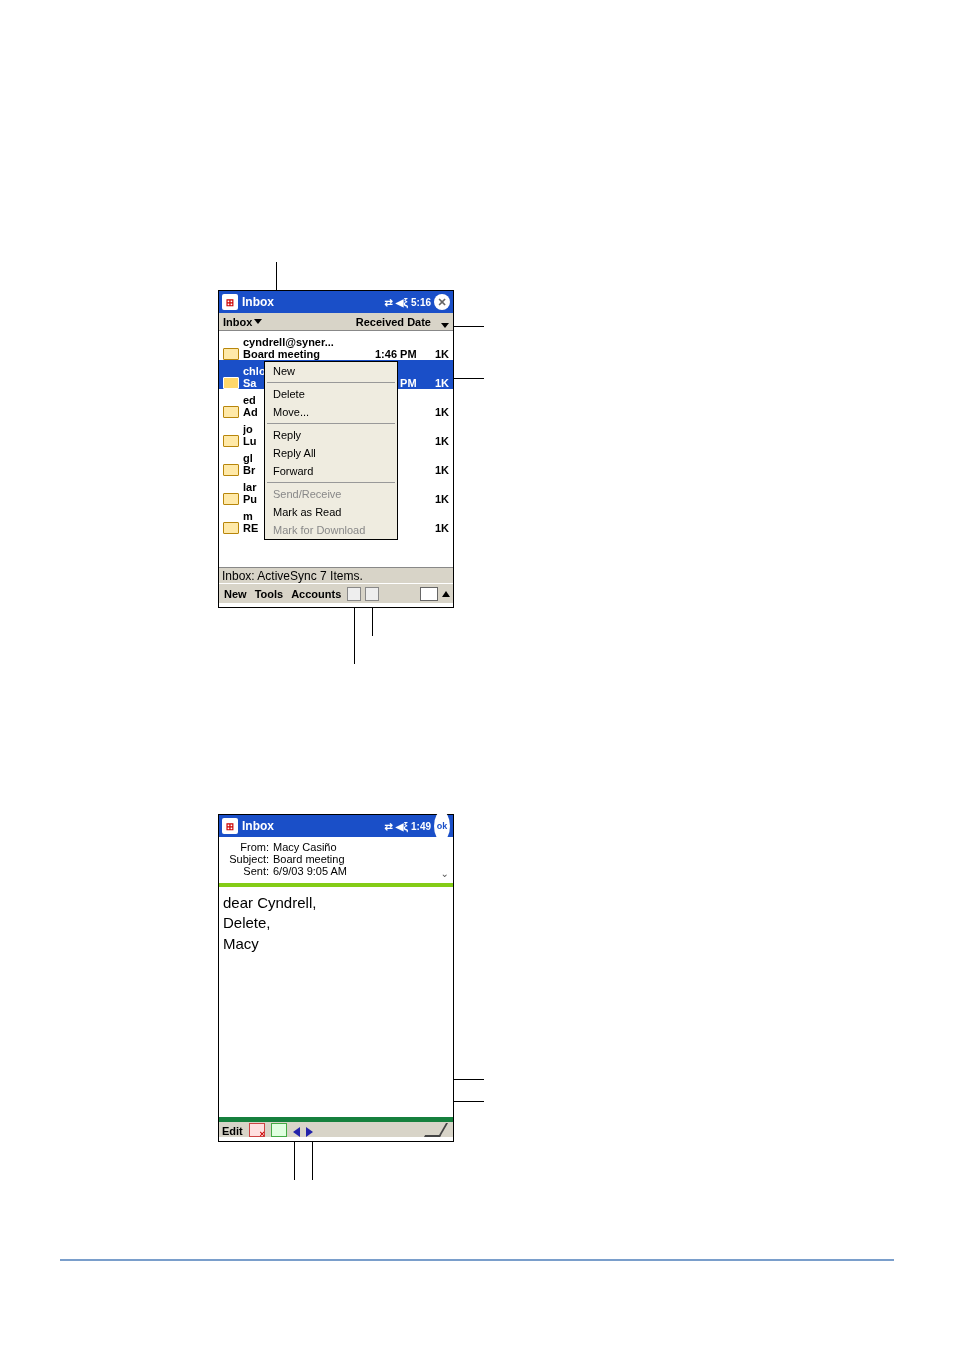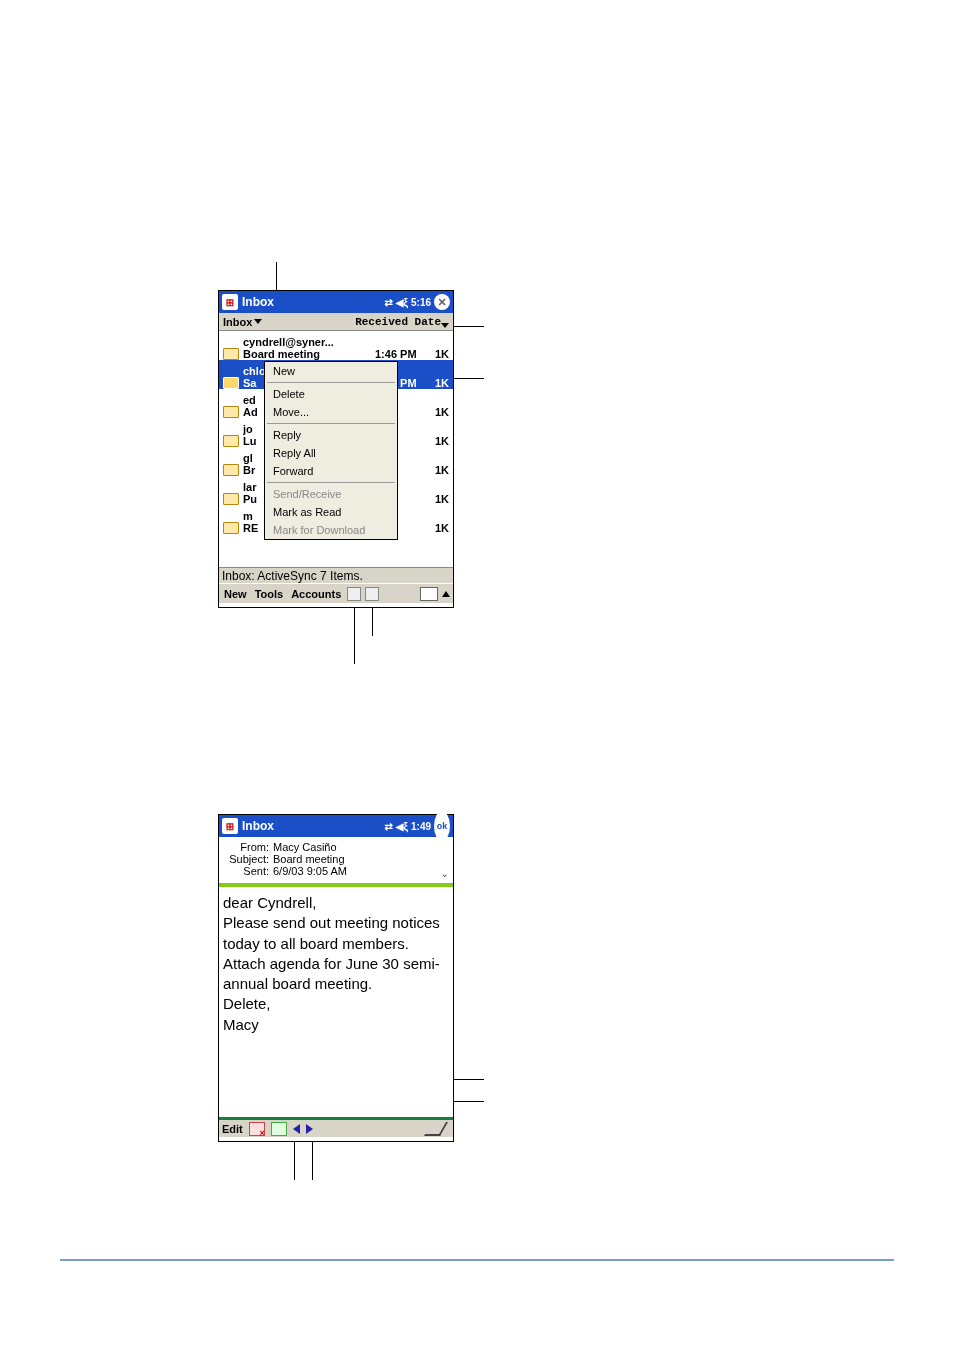--- a/index.html
+++ b/index.html
@@ -56,21 +56,21 @@
     height: 18px;
     background: #d8d4c8;
     border-bottom: 1px solid #888;
     display: flex;
     align-items: center;
     font-weight: bold;
     font-size: 11px;
     padding: 0 4px;
   }
   .subheader .folder { flex: 1; display: flex; align-items: center; gap: 2px; }
-  .subheader .sort { display: flex; align-items: flex-end; gap: 0; font-family: Liberation Mono, monospace; }
+  .subheader .sort { display: flex; align-items: flex-end; gap: 10px; }
   .tri-down {
     display: inline-block; width: 0; height: 0;
     border-left: 4px solid transparent;
     border-right: 4px solid transparent;
     border-top: 5px solid #000;
   }
   .msglist { background: #fff; position: relative; height: 236px; }
   .msgrow {
     display: flex;
     align-items: flex-end;
@@ -160,23 +160,23 @@
   .msgbody {
     padding: 6px 4px;
     font-size: 15px;
     line-height: 1.35;
     height: 230px;
     background: #fff;
   }
   .menubar2 {
     height: 20px;
     background: #d8d4c8;
-    border-top: 3px solid #15803d;
-    display: flex;
-    align-items: center;
+    border-top: 5px solid #15803d;
+    display: flex;
+    align-items: flex-end;
     gap: 6px;
     padding: 0 3px;
     font-size: 11px;
     font-weight: bold;
   }
   .iconbtn {
     width: 16px; height: 14px; display: inline-block;
   }
   .envdel { background: #ffe0e0; border: 1px solid #c44; position: relative; }
   .envdel::after { content: "×"; color: #c00; position: absolute; right: -1px; bottom: -3px; font-size: 9px; font-weight: bold; }
@@ -360,21 +360,20 @@
     <div class="row">
       <span class="lab">Sent:</span>
       <span class="val">6/9/03  9:05 AM</span>
     </div>
     <span class="chev">⌄</span>
   </div>
 
   <div class="msgbody">
     <div>dear Cyndrell,</div>
     <div></div>
-    <div>Please send out meeting notices today to all board members. Attach agenda for June 30 semi-annual board meeting.</div>
     <div></div>
     <div>Delete,</div>
     <div>Macy</div>
   </div>
 
   <div class="menubar2">
     <span class="mi">Edit</span>
     <span class="iconbtn envdel"></span>
     <span class="iconbtn envrep"></span>
     <span class="arrowL"></span>

